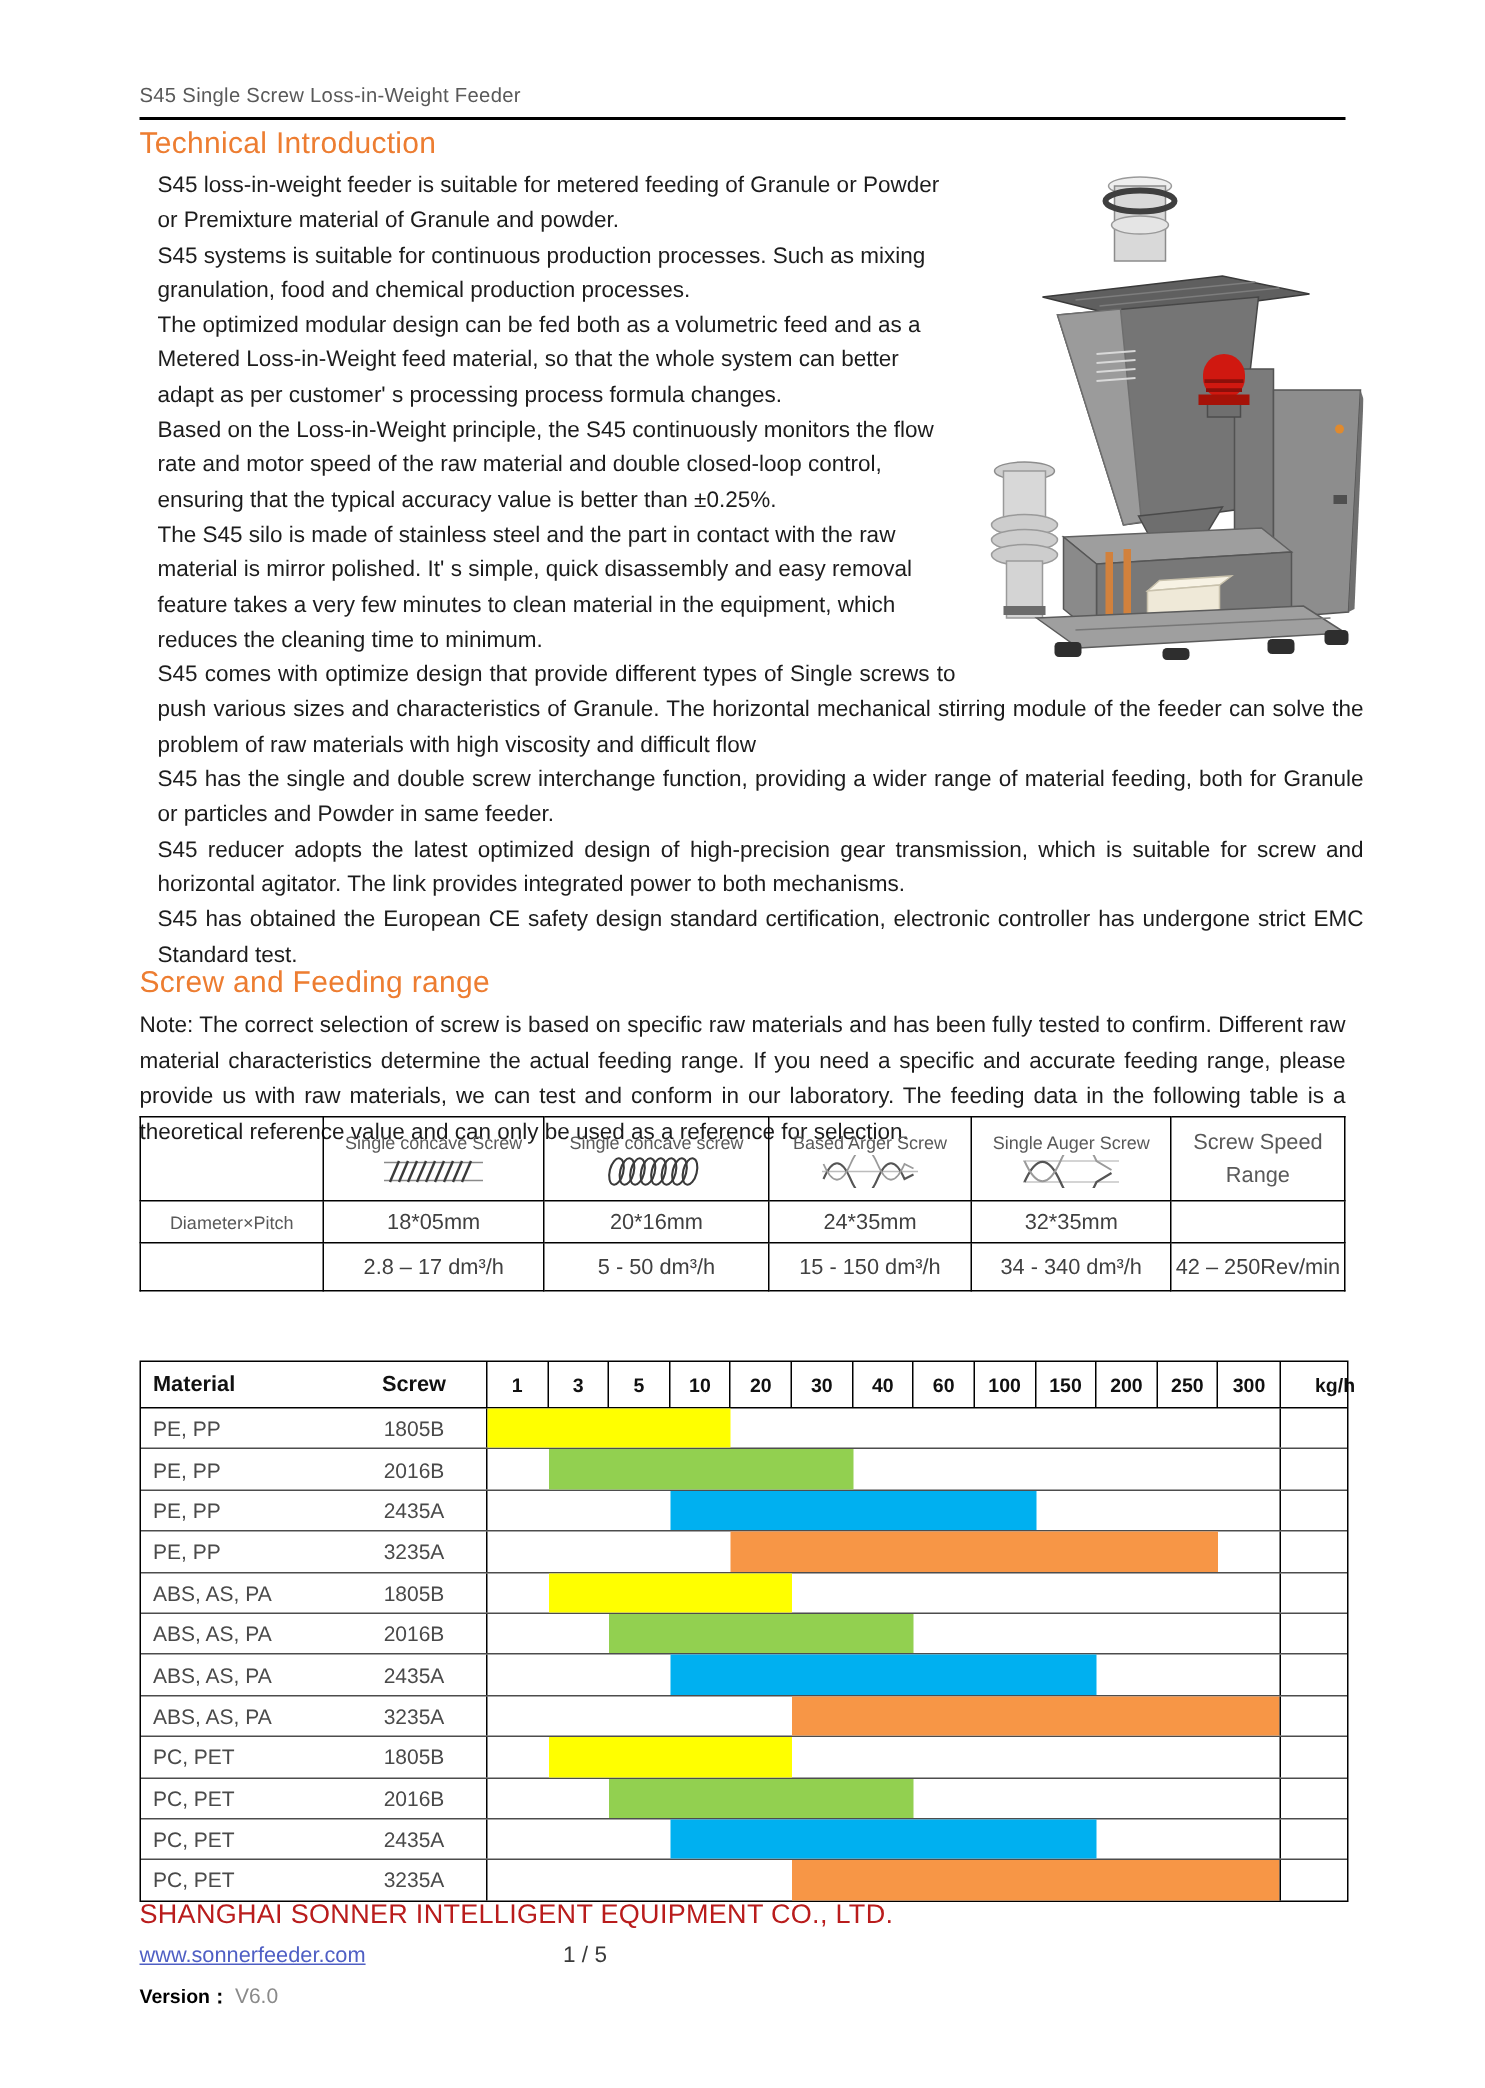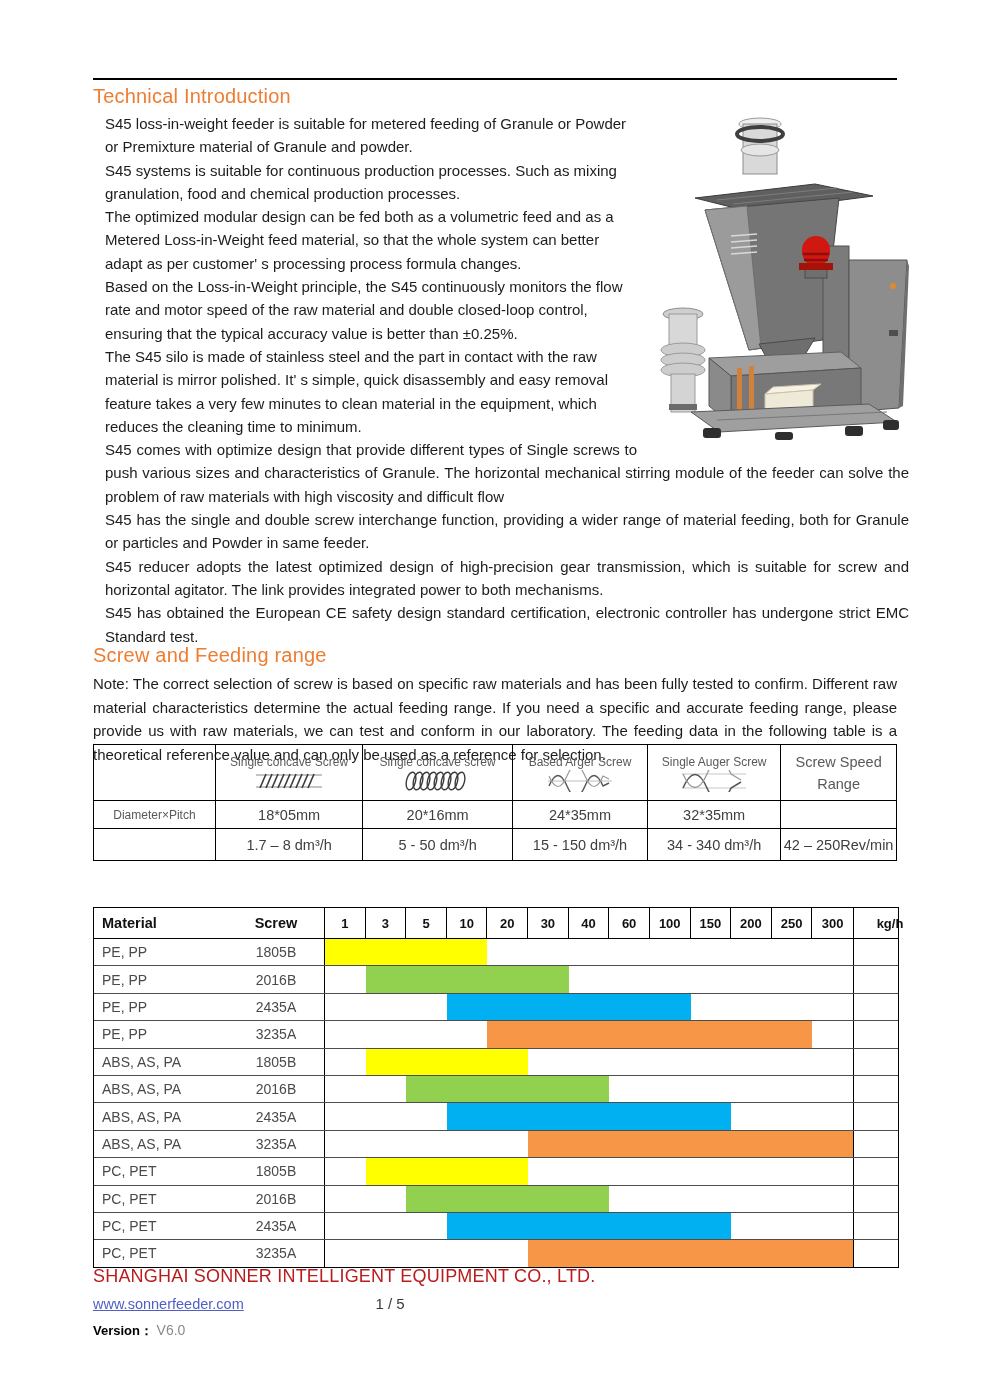--- a/index.html
+++ b/index.html
@@ -61,20 +61,21 @@
   .pageno{position:absolute;left:0;right:210px;text-align:center;top:0;font-size:15px;color:#3a3a3a;}
   .version-row{margin-top:7px;font-size:13px;}
   .version-label{font-weight:700;color:#000;}
   .version-value{color:#8a8a8a;font-size:14px;}
 </style>
 </head>
 <body>
 
 <div class="doc">
 
+  <div class="abs page-header">S45 Single Screw Loss-in-Weight Feeder</div>
   <div class="abs header-rule"></div>
 
   <h2 class="abs sec sec1">Technical Introduction</h2>
 
   <div class="abs intro">
     <div class="machine-float">
       <svg width="262" height="332" viewBox="0 0 262 332">
 
         <ellipse cx="113" cy="16" rx="21" ry="6" fill="#efefef" stroke="#9a9a9a"></ellipse>
         <rect x="96" y="16" width="34" height="50" fill="#d9d9d9" stroke="#8c8c8c"></rect>
@@ -221,21 +222,21 @@
     <tr>
       <td class="dp-label">Diameter×Pitch</td>
       <td class="val">18*05mm</td>
       <td class="val">20*16mm</td>
       <td class="val">24*35mm</td>
       <td class="val">32*35mm</td>
       <td class="val"></td>
     </tr>
     <tr>
       <td class="rng"></td>
-      <td class="rng">1.7 – 8 dm³/h</td>
+      <td class="rng">2.8 – 17 dm³/h</td>
       <td class="rng">5 - 50 dm³/h</td>
       <td class="rng">15 - 150 dm³/h</td>
       <td class="rng">34 - 340 dm³/h</td>
       <td class="rng">42 – 250Rev/min</td>
     </tr>
   </tbody>
     </table>
 
   <div class="abs gantt">
     <div class="g-row g-head">

